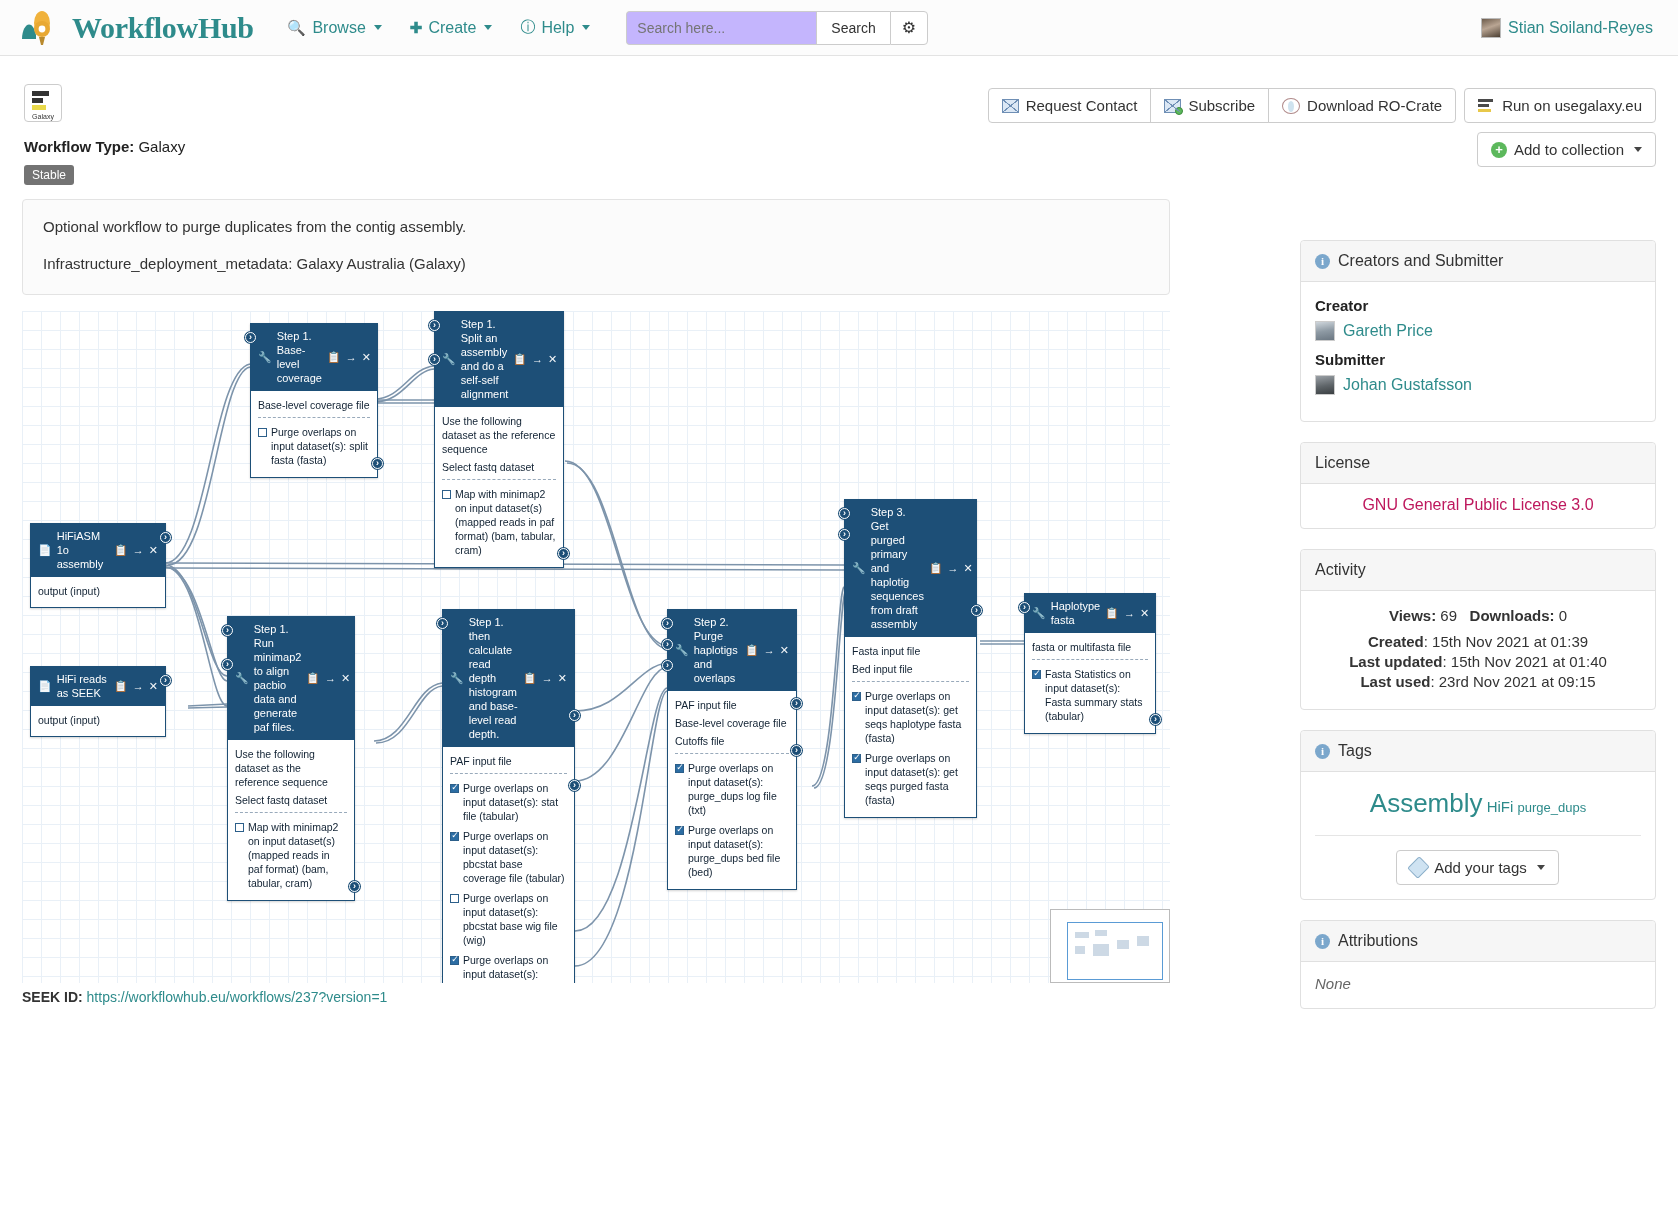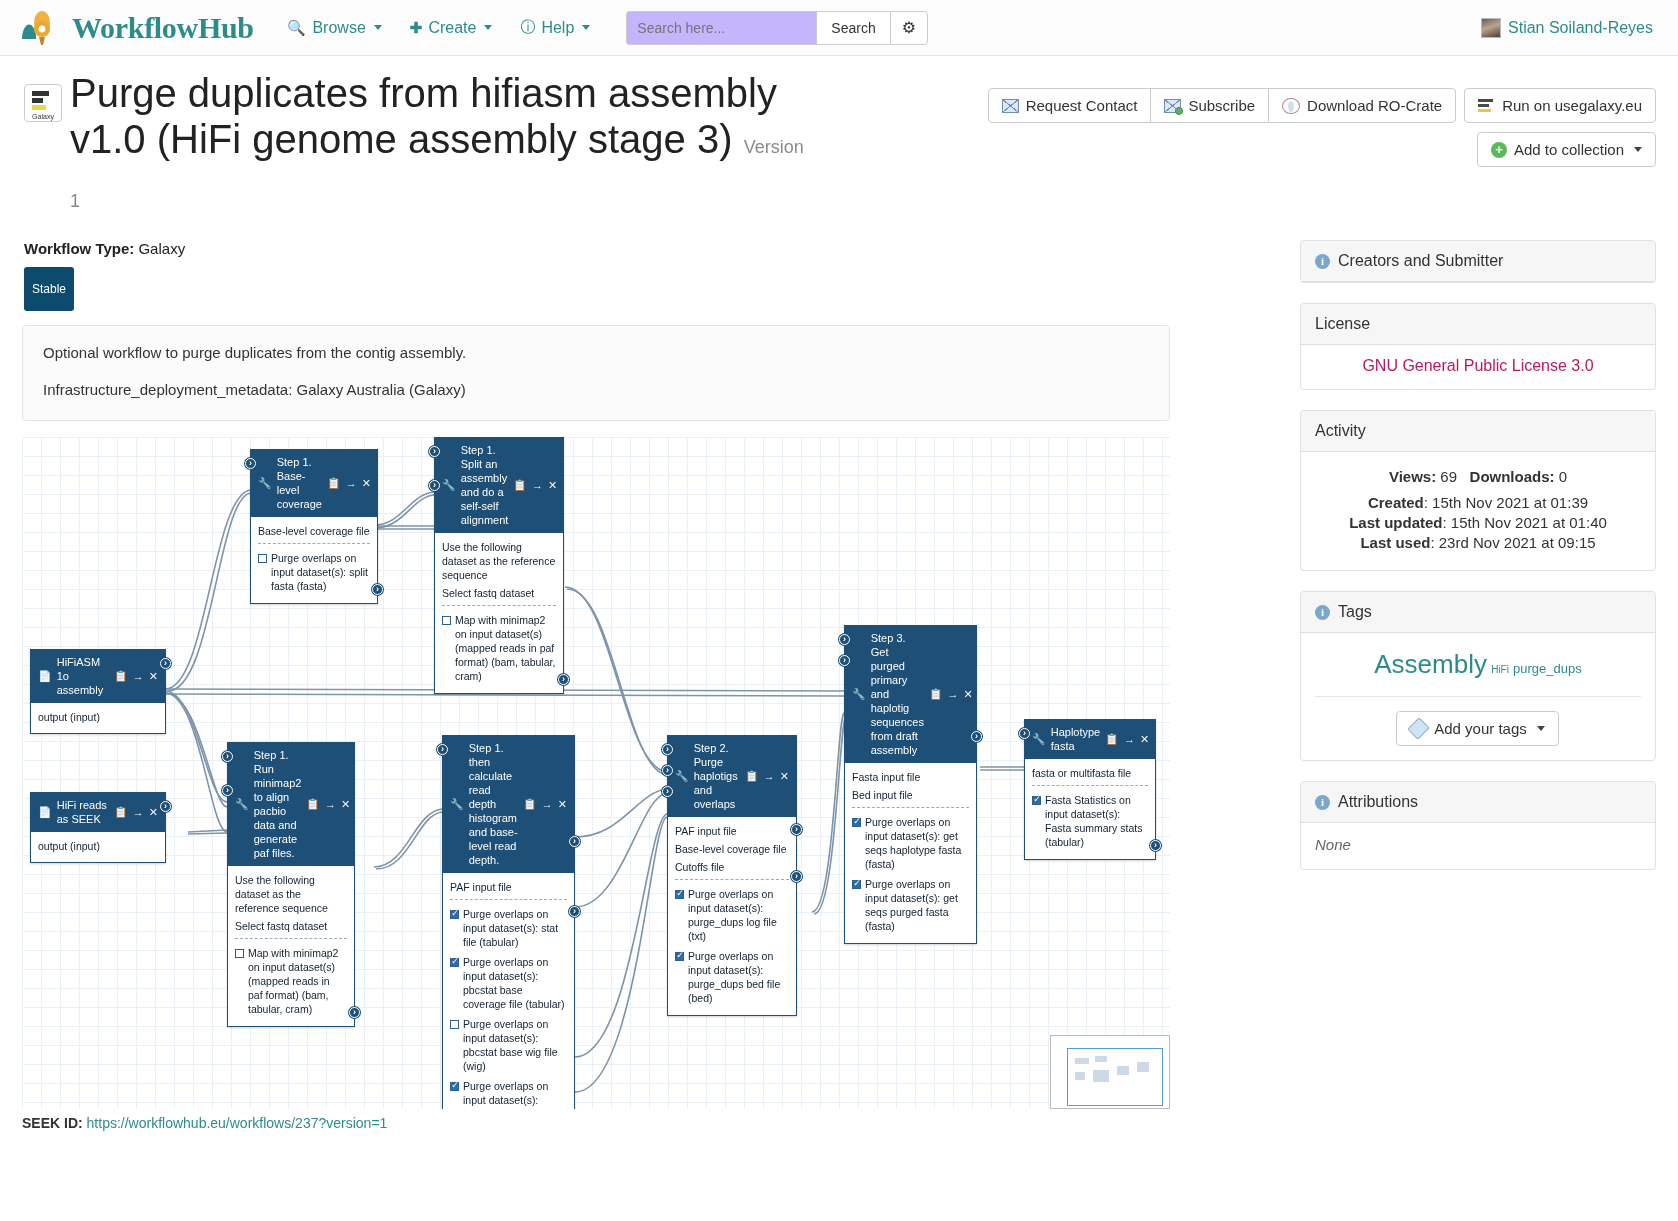--- a/index.html
+++ b/index.html
@@ -54,22 +54,22 @@
 
   h1.title {
     font-family:"Liberation Sans", sans-serif; font-weight:400;
     font-size:40px; line-height:46px; color:#222; margin:0; max-width:740px;
   }
   .version { font-size:18px; color:#8a8a8a; }
 
   .wtype { margin:16px 0 0 2px; font-size:15px; }
   .wtype b { font-weight:700; }
   .badge-stable {
-    display:inline-block; background:#0c4a6e; color:#fff; font-size:12px;
-    padding:15px 8px; border-radius:3px; margin:10px 0 0 2px;
+    display:inline-block; background:#737373; color:#fff; font-size:12px;
+    padding:3px 8px; border-radius:3px; margin:10px 0 0 2px;
   }
 
   .desc-box {
     margin-top:14px; border:1px solid #e3e3e3; background:#fbfbfb;
     border-radius:4px; padding:18px 20px 22px 20px; width:1148px;
   }
   .desc-box p { margin:0 0 20px 0; font-size:15px; color:#333; }
   .desc-box p:last-child { margin-bottom:0; }
 
   
@@ -159,21 +159,21 @@
   .av1 { background-image:linear-gradient(170deg,#cfd6dc 0%,#8e9aa4 50%,#6b7782 100%); }
   .av2 { background-image:linear-gradient(170deg,#9aa0a6 0%,#5e6468 55%,#3a3f42 100%); }
   .lic { text-align:center; padding:12px 0 14px 0; }
   .lic a { color:#be185d; font-size:16px; text-decoration:none; }
   .act-line { text-align:center; font-size:15px; margin:3px 0; color:#333; }
   .act-top { margin-bottom:9px; }
   .act-line b { font-weight:700; }
   .tags-body { padding:16px 14px 14px 14px; text-align:center; }
   .tag-cloud a { color:#2e8b8b; text-decoration:none; }
   .tag-lg { font-size:26px; }
-  .tag-sm { font-size:10px; }
+  .tag-sm { font-size:15px; }
   .tag-xs { font-size:13px; }
   .tag-div { border-top:1px solid #e5e5e5; margin:16px 0 14px 0; }
   .attr-none { font-style:italic; color:#666; font-size:15px; }
 </style>
 </head>
 <body>
 
 <div class="navbar">
   <div class="brand">
     <span class="brand-logo">
@@ -253,23 +253,20 @@
 <div class="page">
   <div class="main-col">
 
     <div class="title-row">
       <div class="galaxy-icon">
         <span class="b1"></span>
           <span class="b2"></span>
           <span class="b3"></span>
         <span class="lbl">Galaxy</span>
       </div>
-      <h1 class="title"><span>Purge duplicates from hifiasm assembly v1.0 (HiFi genome assembly stage 3)</span>
-        <span class="version">Version 1</span>
-      </h1>
     </div>
 
     <div class="wtype">
       <b>Workflow Type:</b>
       <span>Galaxy</span>
     </div>
     <div class="badge-stable">Stable</div>
 
     <div class="desc-box">
       <p>Optional workflow to purge duplicates from the contig assembly.</p>
@@ -549,20 +546,32 @@
   </div>
 </div>
 
 <div class="sidebar">
 
   <div class="panel">
     <div class="panel-head">
       <span class="info-i">i</span>
       <span>Creators and Submitter</span>
     </div>
+    <div class="panel-body">
+      <div class="role">Creator</div>
+      <div class="person">
+        <span class="av av1"></span>
+        <a href="#">Gareth Price</a>
+      </div>
+      <div class="role">Submitter</div>
+      <div class="person">
+        <span class="av av2"></span>
+        <a href="#">Johan Gustafsson</a>
+      </div>
+    </div>
   </div>
 
   <div class="panel">
     <div class="panel-head">
       <span>License</span>
     </div>
     <div class="panel-body lic">
       <a href="#">GNU General Public License 3.0</a>
     </div>
   </div>

